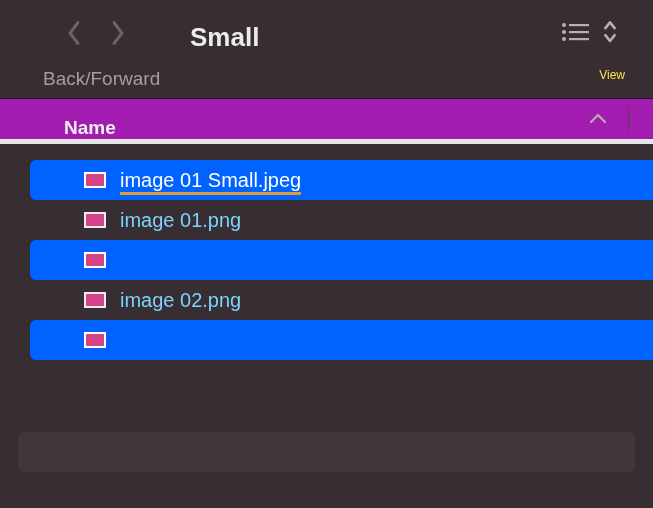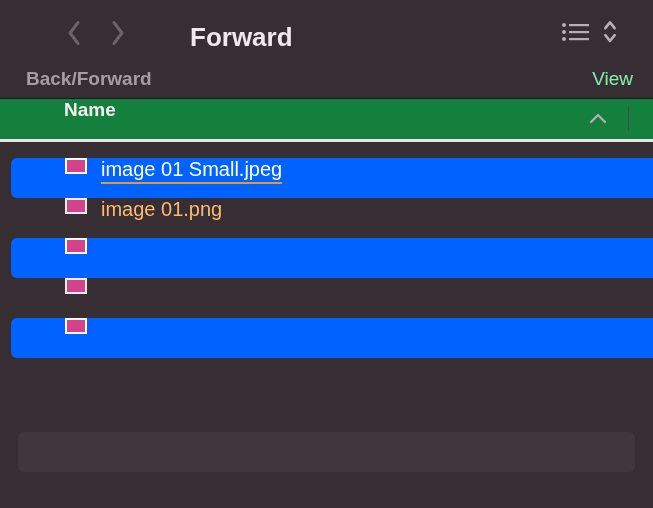--- a/index.html
+++ b/index.html
@@ -26,25 +26,24 @@
     gap: 28px;
     align-items: center;
   }
   .chevron {
     width: 16px;
     height: 26px;
     color: #6c6366;
   }
   .nav-label {
     position: absolute;
-    left: 26px;
+    left: 43px;
     top: 68px;
     color: #a79da1;
     font-size: 19px;
-    font-weight: bold;
   }
   .title {
     position: absolute;
     left: 190px;
     top: 22px;
     font-size: 26px;
     font-weight: 600;
     color: #efe9ec;
   }
   .view-group {
@@ -59,32 +58,32 @@
     width: 28px;
     height: 20px;
     color: #b8afb3;
   }
   .updn-icon {
     width: 14px;
     color: #b8afb3;
   }
   .view-label {
     position: absolute;
-    right: 20px;
+    right: 28px;
     top: 68px;
-    color: #86efac;
-    font-size: 19px;
+    color: #fde047;
+    font-size: 12px;
   }
 
   .header-row {
     height: 40px;
-    background: #15803d;
-    display: flex;
-    align-items: flex-start;
-    border-bottom: 3px solid #e5e5e5;
+    background: #a21caf;
+    display: flex;
+    align-items: flex-end;
+    border-bottom: 5px solid #e5e5e5;
     position: relative;
   }
   .col-name {
     margin-left: 64px;
     font-weight: 700;
     font-size: 19px;
     color: #f2edf0;
   }
   .sort-caret {
     position: absolute;
@@ -99,45 +98,45 @@
     bottom: 8px;
     width: 1px;
     background: #4d4549;
   }
   .list {
     padding-top: 16px;
   }
   .row {
     height: 40px;
     display: flex;
-    align-items: flex-start;
+    align-items: center;
     padding-left: 54px;
     position: relative;
     border-radius: 6px 0 0 6px;
-    margin-left: 11px;
+    margin-left: 30px;
     margin-bottom: 0px;
   }
   .row.selected {
     background: #0062ff;
   }
   .swatch {
     width: 22px;
     height: 16px;
     background: #d44289;
     border: 2px solid #f2edf0;
     box-sizing: border-box;
     margin-right: 14px;
     flex-shrink: 0;
   }
   .row.selected .swatch {
     border-color: #ffffff;
   }
   .fname {
     font-size: 20px;
-    color: #fdba74;
+    color: #7dd3fc;
     position: relative;
   }
   .row.selected .fname {
     color: #ffffff;
     font-weight: 500;
   }
   .underline {
     position: absolute;
     left: 0;
     right: 0;
@@ -165,21 +164,21 @@
         <polyline points="9,2 3,10 9,18" fill="none" stroke="currentColor" stroke-width="2.4" stroke-linecap="round" stroke-linejoin="round"></polyline>
       </svg>
     </span>
     <span>
       <svg class="chevron" viewBox="0 0 12 20">
         <polyline points="3,2 9,10 3,18" fill="none" stroke="currentColor" stroke-width="2.4" stroke-linecap="round" stroke-linejoin="round"></polyline>
       </svg>
     </span>
   </div>
   <div class="nav-label">Back/Forward</div>
-  <div class="title">Forward</div>
+  <div class="title">Small</div>
 
   <div class="view-group">
     <span>
       <svg class="list-icon" viewBox="0 0 28 20">
         <circle cx="3" cy="3" r="2" fill="currentColor"></circle>
         <rect x="8" y="2" width="20" height="2.2" fill="currentColor"></rect>
         <circle cx="3" cy="10" r="2" fill="currentColor"></circle>
         <rect x="8" y="9" width="20" height="2.2" fill="currentColor"></rect>
         <circle cx="3" cy="17" r="2" fill="currentColor"></circle>
         <rect x="8" y="16" width="20" height="2.2" fill="currentColor"></rect>
@@ -212,19 +211,20 @@
     </div>
     <div class="row">
       <div class="swatch"></div>
       <div class="fname">image 01.png</div>
     </div>
     <div class="row selected">
       <div class="swatch"></div>
     </div>
     <div class="row">
       <div class="swatch"></div>
+      <div class="fname">image 02.png</div>
     </div>
     <div class="row selected">
       <div class="swatch"></div>
     </div>
   </div>
 
 <div class="status-area"></div>
 
 </body></html>

